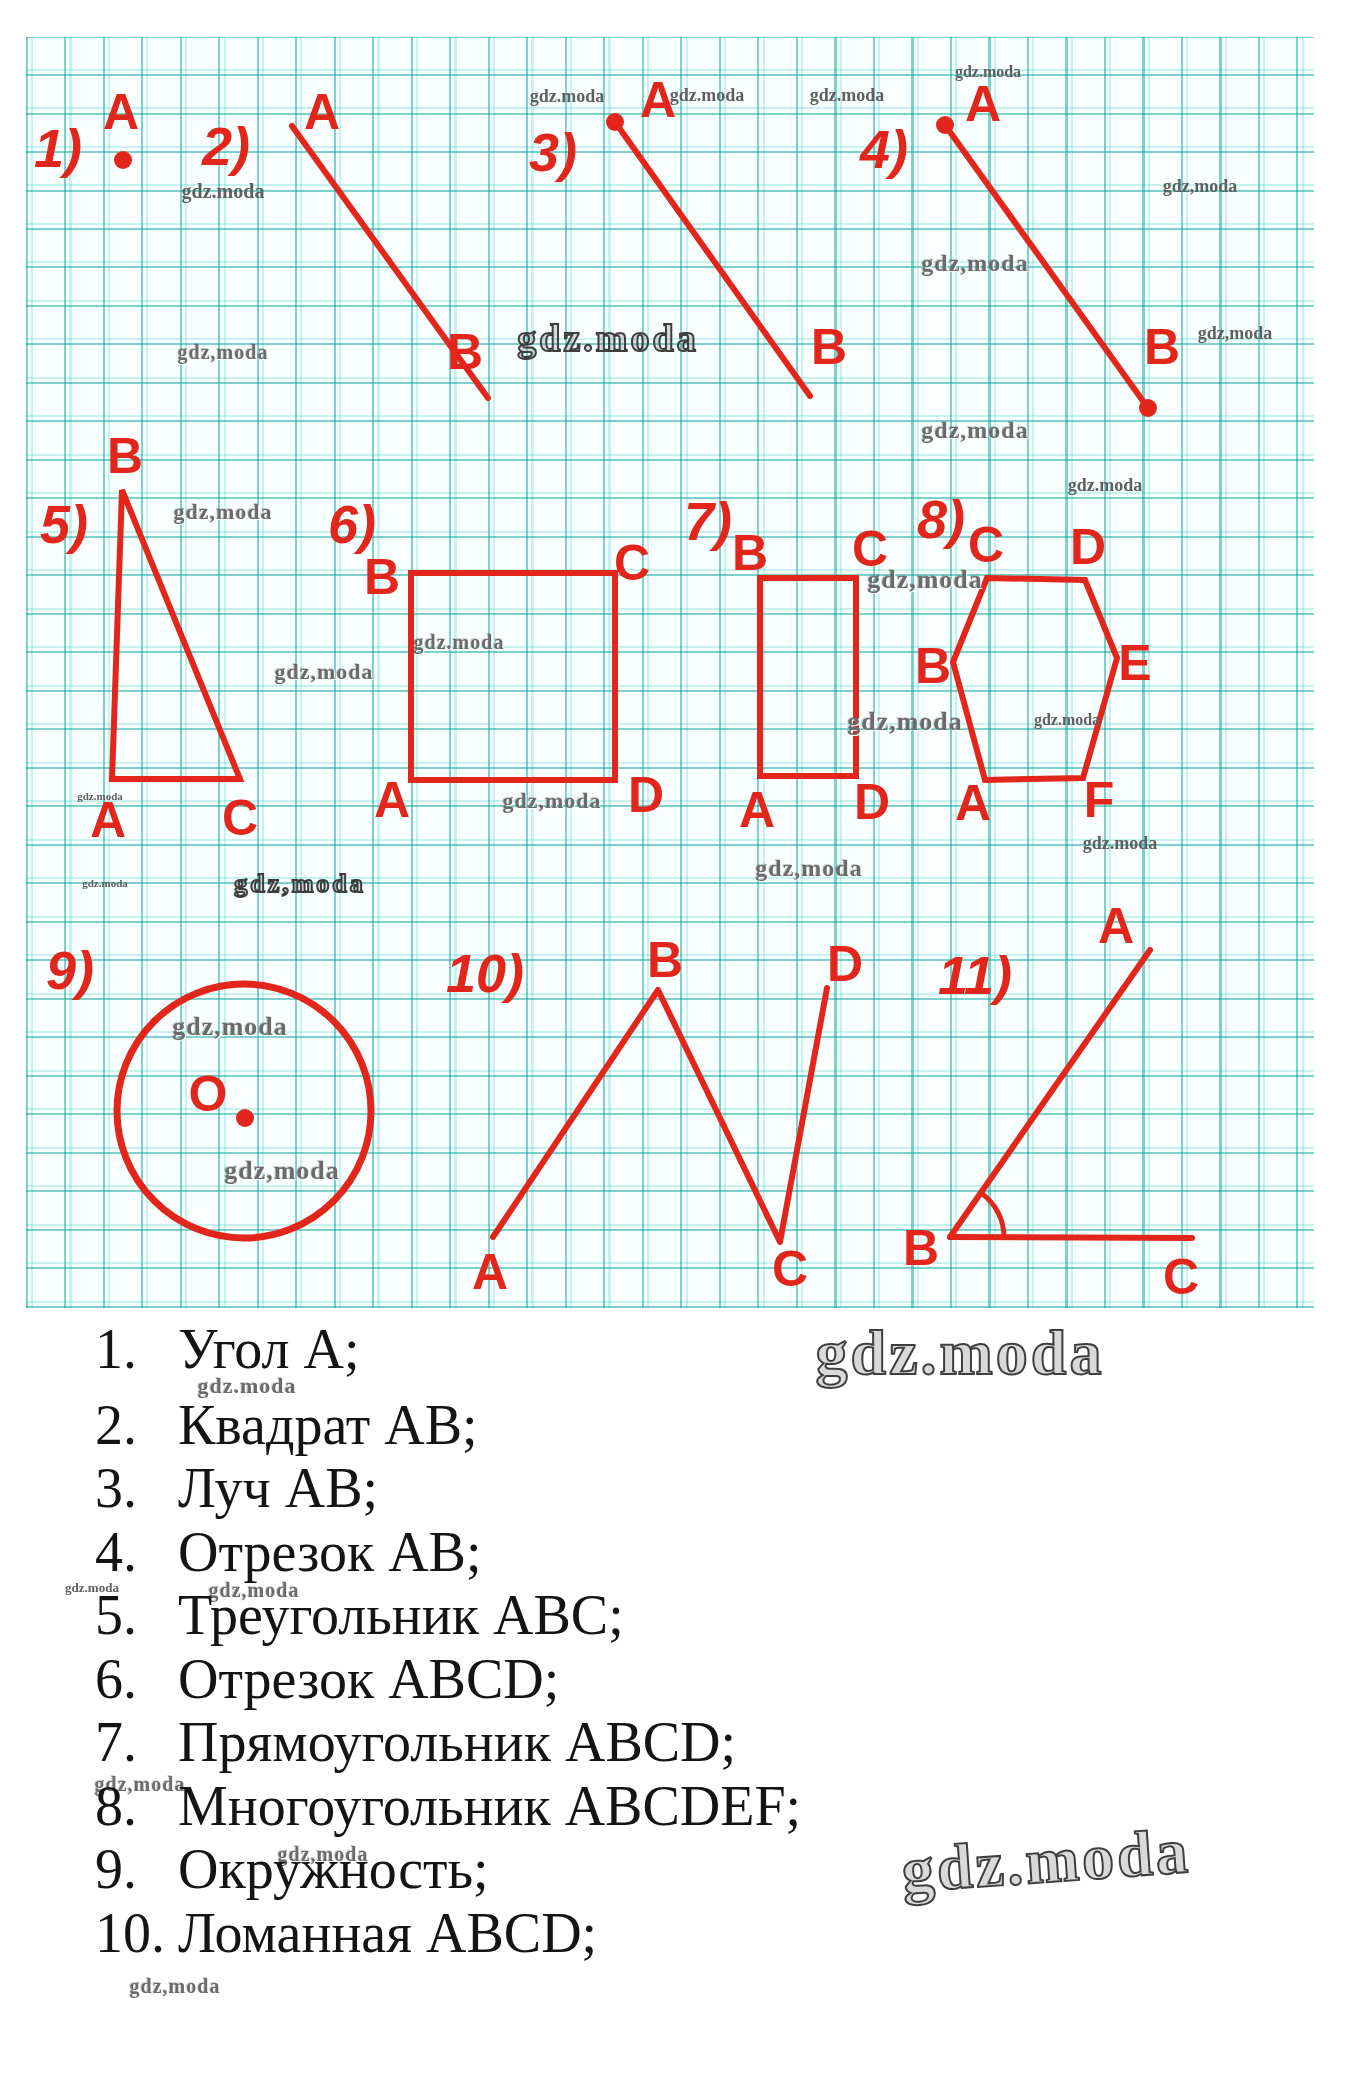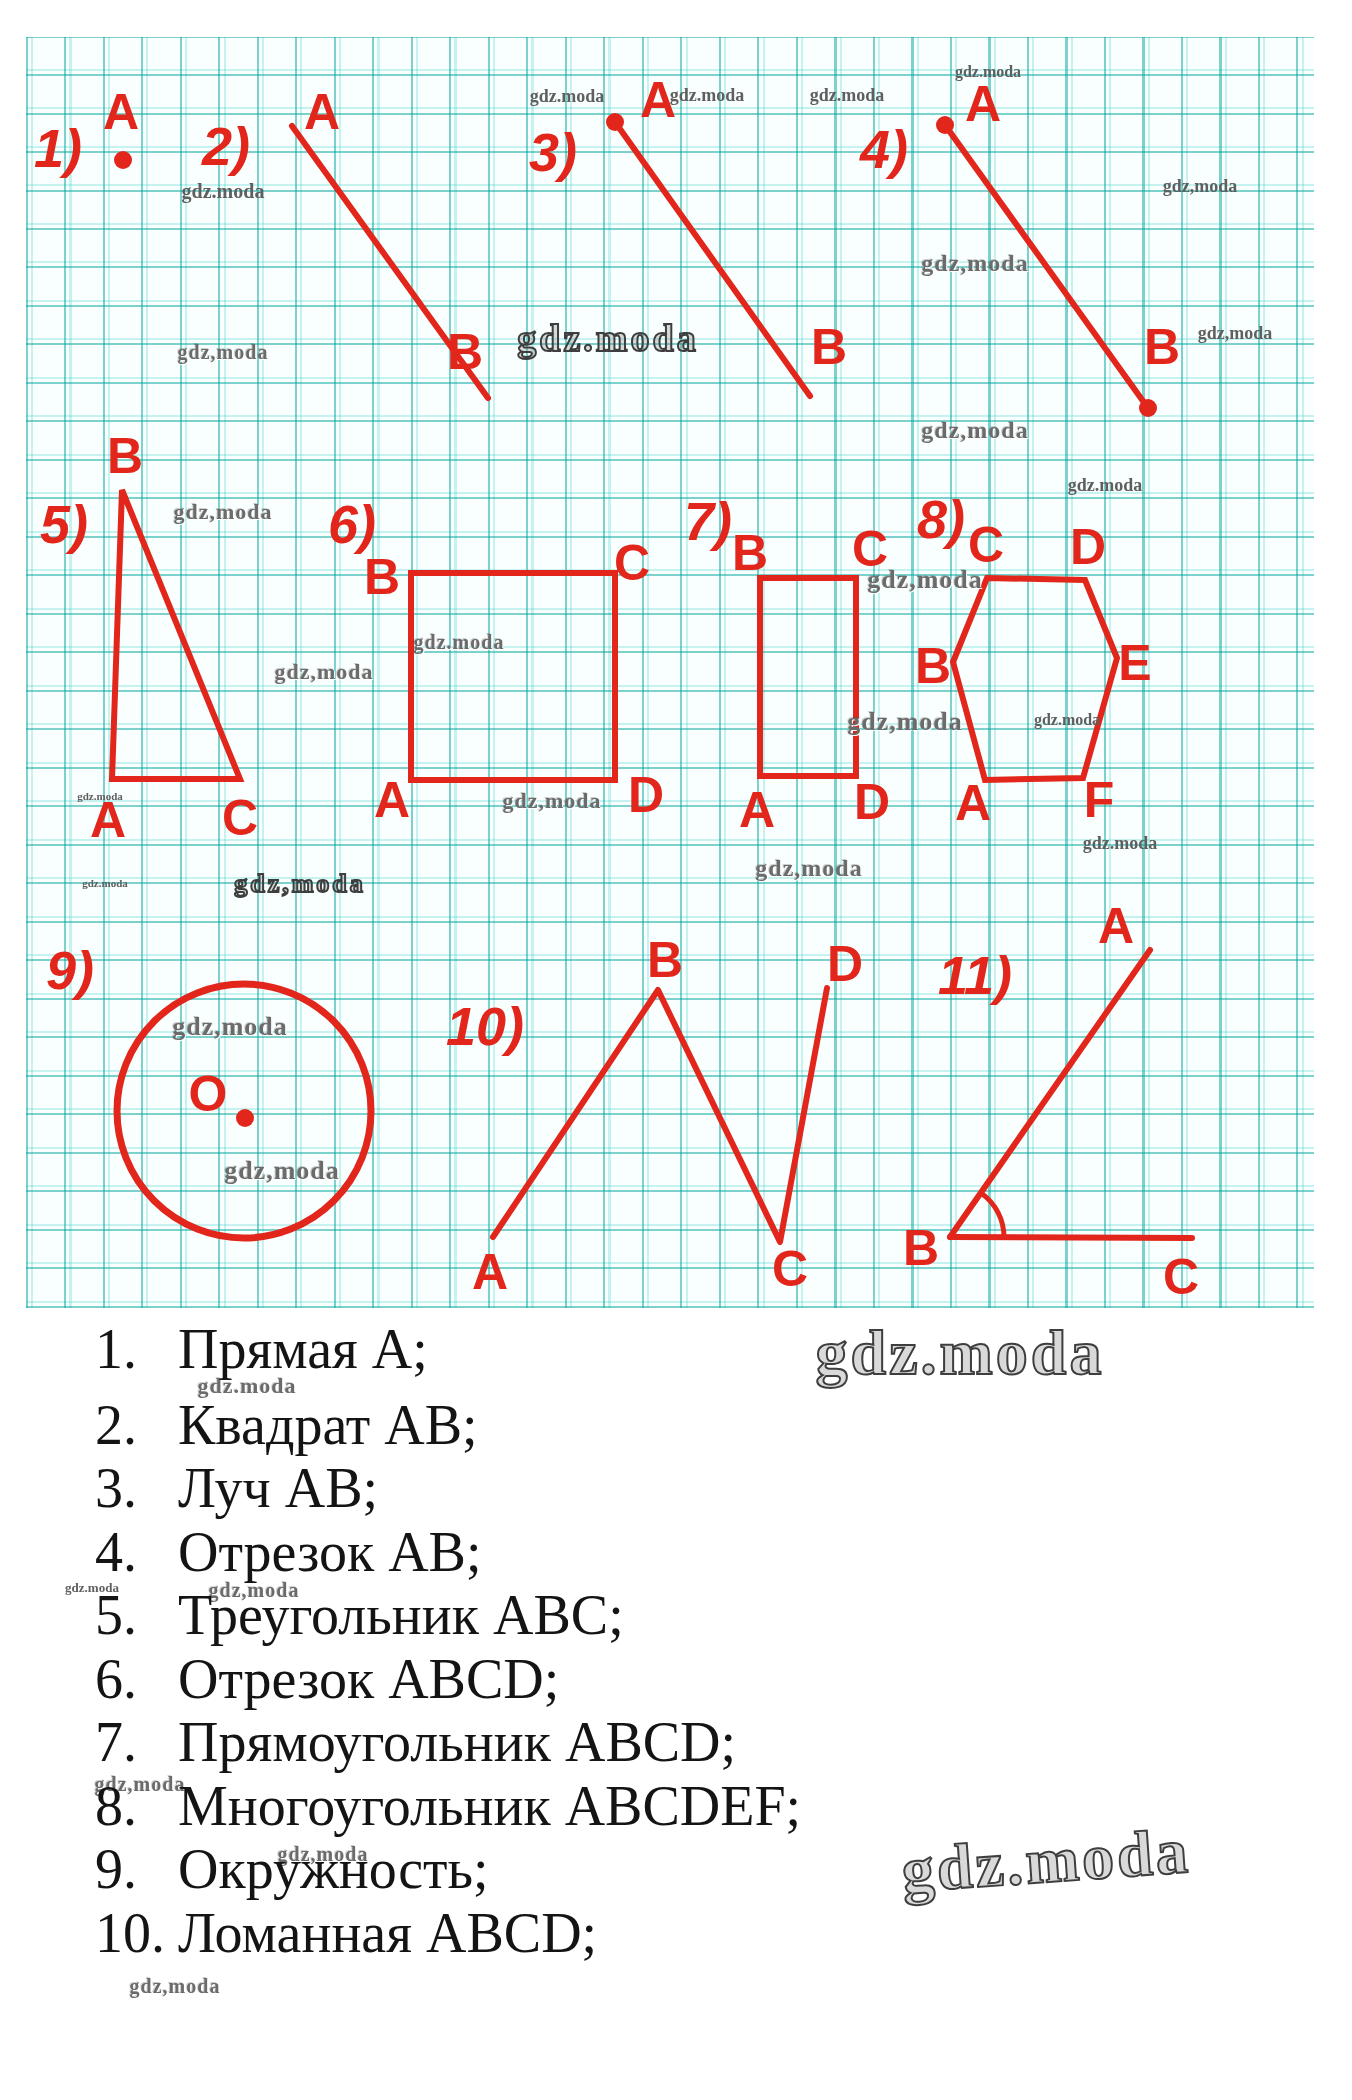--- a/index.html
+++ b/index.html
@@ -102,21 +102,21 @@
       <div class="vertex" style="left: 872px; top: 802px;">D</div>
       <div class="fig-num" style="left: 941px; top: 519px;">8)</div>
       <div class="vertex" style="left: 986px; top: 545px;">C</div>
       <div class="vertex" style="left: 1088px; top: 547px;">D</div>
       <div class="vertex" style="left: 933px; top: 666px;">B</div>
       <div class="vertex" style="left: 1135px; top: 663px;">E</div>
       <div class="vertex" style="left: 973px; top: 803px;">A</div>
       <div class="vertex" style="left: 1099px; top: 800px;">F</div>
       <div class="fig-num" style="left: 70px; top: 970px;">9)</div>
       <div class="vertex" style="left: 208px; top: 1094px;">O</div>
-      <div class="fig-num" style="left: 485px; top: 1026px;">10)</div>
+      <div class="fig-num" style="left: 485px; top: 973px;">10)</div>
       <div class="vertex" style="left: 665px; top: 960px;">B</div>
       <div class="vertex" style="left: 845px; top: 964px;">D</div>
       <div class="vertex" style="left: 490px; top: 1272px;">A</div>
       <div class="vertex" style="left: 790px; top: 1269px;">C</div>
       <div class="fig-num" style="left: 975px; top: 975px;">11)</div>
       <div class="vertex" style="left: 1116px; top: 926px;">A</div>
       <div class="vertex" style="left: 921px; top: 1248px;">B</div>
       <div class="vertex" style="left: 1181px; top: 1277px;">C</div>
     </div>
   <div id="wm-layer">
@@ -149,21 +149,21 @@
       <div class="wm engraved" style="left: 247px; top: 1386px; font-size: 22px;">gdz.moda</div>
       <div class="wm outline" style="left: 960px; top: 1353px; font-size: 64px;">gdz.moda</div>
       <div class="wm plain" style="left: 92px; top: 1587px; font-size: 13px;">gdz.moda</div>
       <div class="wm engraved" style="left: 254px; top: 1590px; font-size: 20px;">gdz,moda</div>
       <div class="wm engraved" style="left: 140px; top: 1784px; font-size: 20px;">gdz,moda</div>
       <div class="wm engraved" style="left: 323px; top: 1854px; font-size: 20px;">gdz,moda</div>
       <div class="wm engraved" style="left: 175px; top: 1986px; font-size: 20px;">gdz,moda</div>
       <div class="wm outline" style="left: 1046px; top: 1861px; font-size: 64px; transform: translate(-50%, -50%) rotate(-4deg);">gdz.moda</div>
     </div>
   <ol class="answers" id="answer-list">
-      <li><span class="num">1.</span><span class="txt">Прямая А;</span></li>
+      <li><span class="num">1.</span><span class="txt">Угол А;</span></li>
       <li><span class="num">2.</span><span class="txt">Квадрат АВ;</span></li>
       <li><span class="num">3.</span><span class="txt">Луч АВ;</span></li>
       <li><span class="num">4.</span><span class="txt">Отрезок АВ;</span></li>
       <li><span class="num">5.</span><span class="txt">Треугольник АВС;</span></li>
       <li><span class="num">6.</span><span class="txt">Отрезок ABCD;</span></li>
       <li><span class="num">7.</span><span class="txt">Прямоугольник ABCD;</span></li>
       <li><span class="num">8.</span><span class="txt">Многоугольник ABCDEF;</span></li>
       <li><span class="num">9.</span><span class="txt">Окружность;</span></li>
       <li><span class="num">10.</span><span class="txt">Ломанная ABCD;</span></li>
     </ol>

